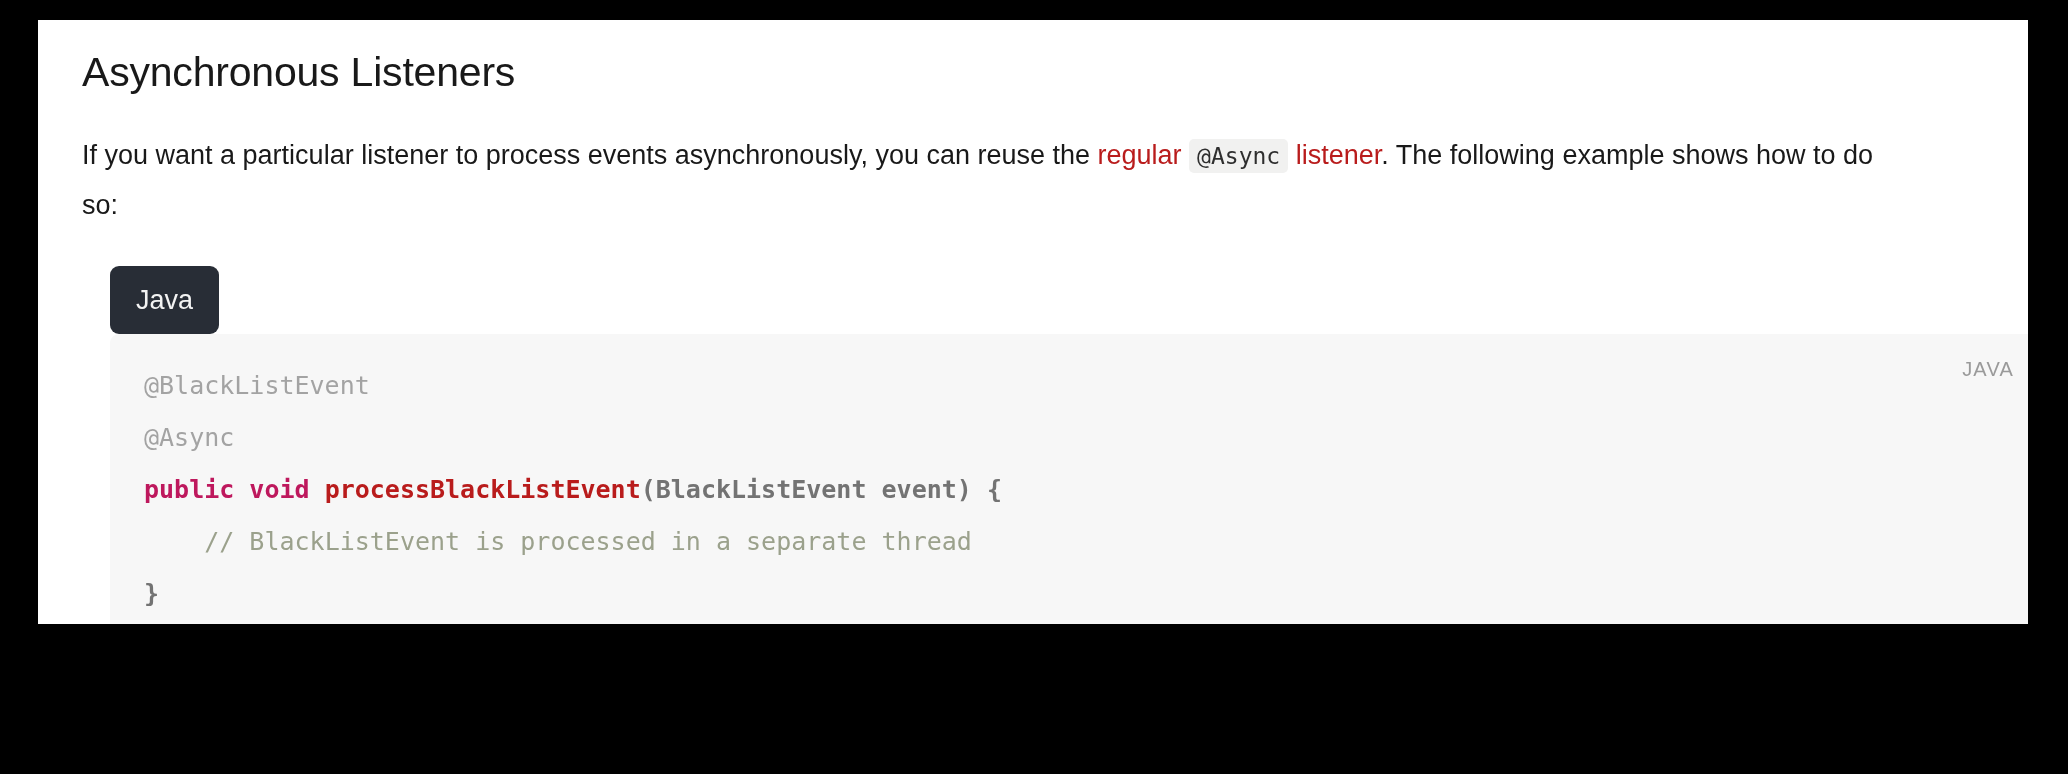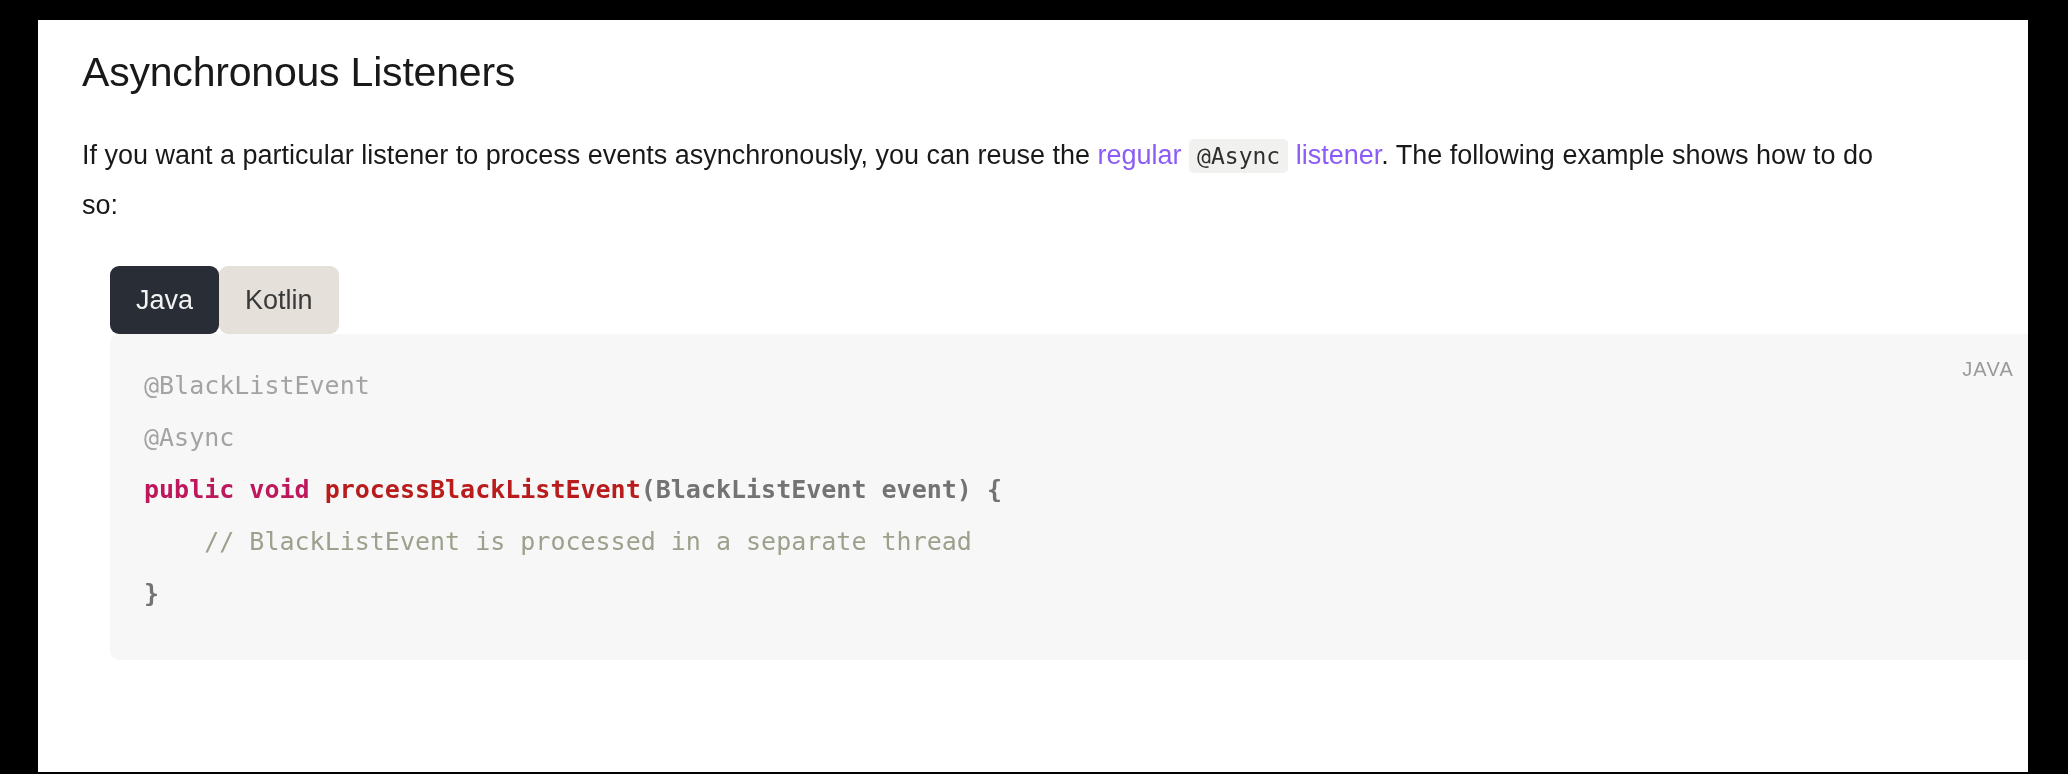--- a/index.html
+++ b/index.html
@@ -19,21 +19,21 @@
     height: 774px;
     background: #000000;
   }
 
   
   .doc-surface {
     position: absolute;
     left: 38px;
     top: 20px;
     width: 1990px;
-    height: 752px;
+    height: 604px;
     background: #ffffff;
     overflow: hidden;
   }
 
   .doc-inner {
     padding: 28px 44px 0 44px;
   }
 
   
   .page-title {
@@ -50,21 +50,21 @@
   .body-para {
     font-family: "Liberation Sans", sans-serif;
     font-size: 27px;
     line-height: 49px;
     color: #191919;
     margin: 0 0 36px 0;
     max-width: 1830px;
   }
 
   .doc-link {
-    color: #8b5cf6;
+    color: #b91c1c;
     text-decoration: none;
   }
 
   .inline-code {
     font-family: "DejaVu Sans Mono", "Liberation Mono", monospace;
     font-size: 23px;
     background: #f1f1f0;
     border-radius: 5px;
     padding: 4px 8px;
     color: #2e2e2e;
@@ -146,21 +146,20 @@
 
   <div class="doc-surface">
     <div class="doc-inner">
 
       <h1 class="page-title">Asynchronous Listeners</h1>
 
       <p class="body-para"><span>If you want a particular listener to process events asynchronously, you can reuse the </span><a class="doc-link" href="#">regular</a><span> </span><code class="inline-code">@Async</code><span> </span><a class="doc-link" href="#">listener</a><span>. The following example shows how to do so:</span></p>
 
       <div class="tab-strip">
         <div class="tab active">Java</div>
-        <div class="tab inactive">Kotlin</div>
       </div>
 
       <div class="code-block">
         <div class="code-lang">JAVA</div>
         <pre class="code-pre" id="code-pre"><span><span class="tok-annotation">@BlackListEvent</span></span>
 <span><span class="tok-annotation">@Async</span></span>
 <span><span class="tok-keyword">public void </span><span class="tok-function">processBlackListEvent</span><span class="tok-plain">(BlackListEvent event) {</span></span>
 <span>    <span class="tok-comment">// BlackListEvent is processed in a separate thread</span></span>
 <span><span class="tok-plain">}</span></span></pre>
       </div>

